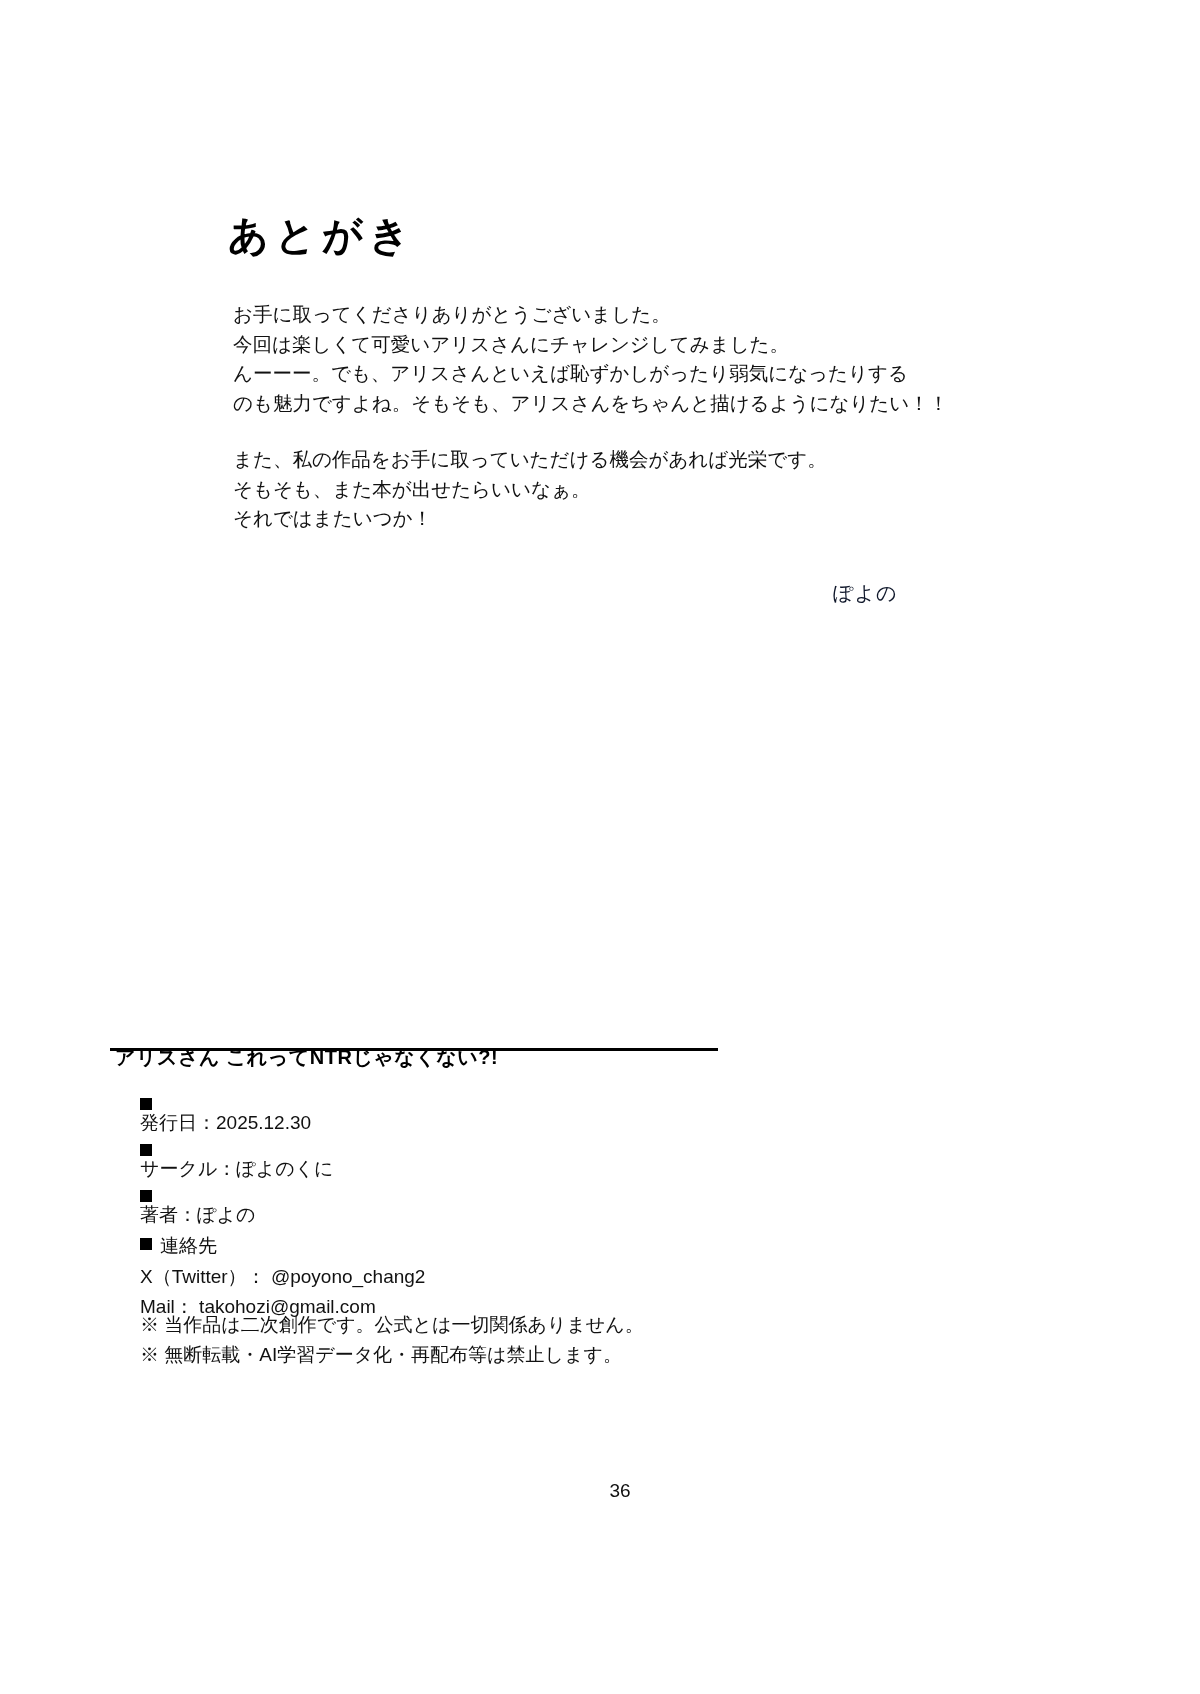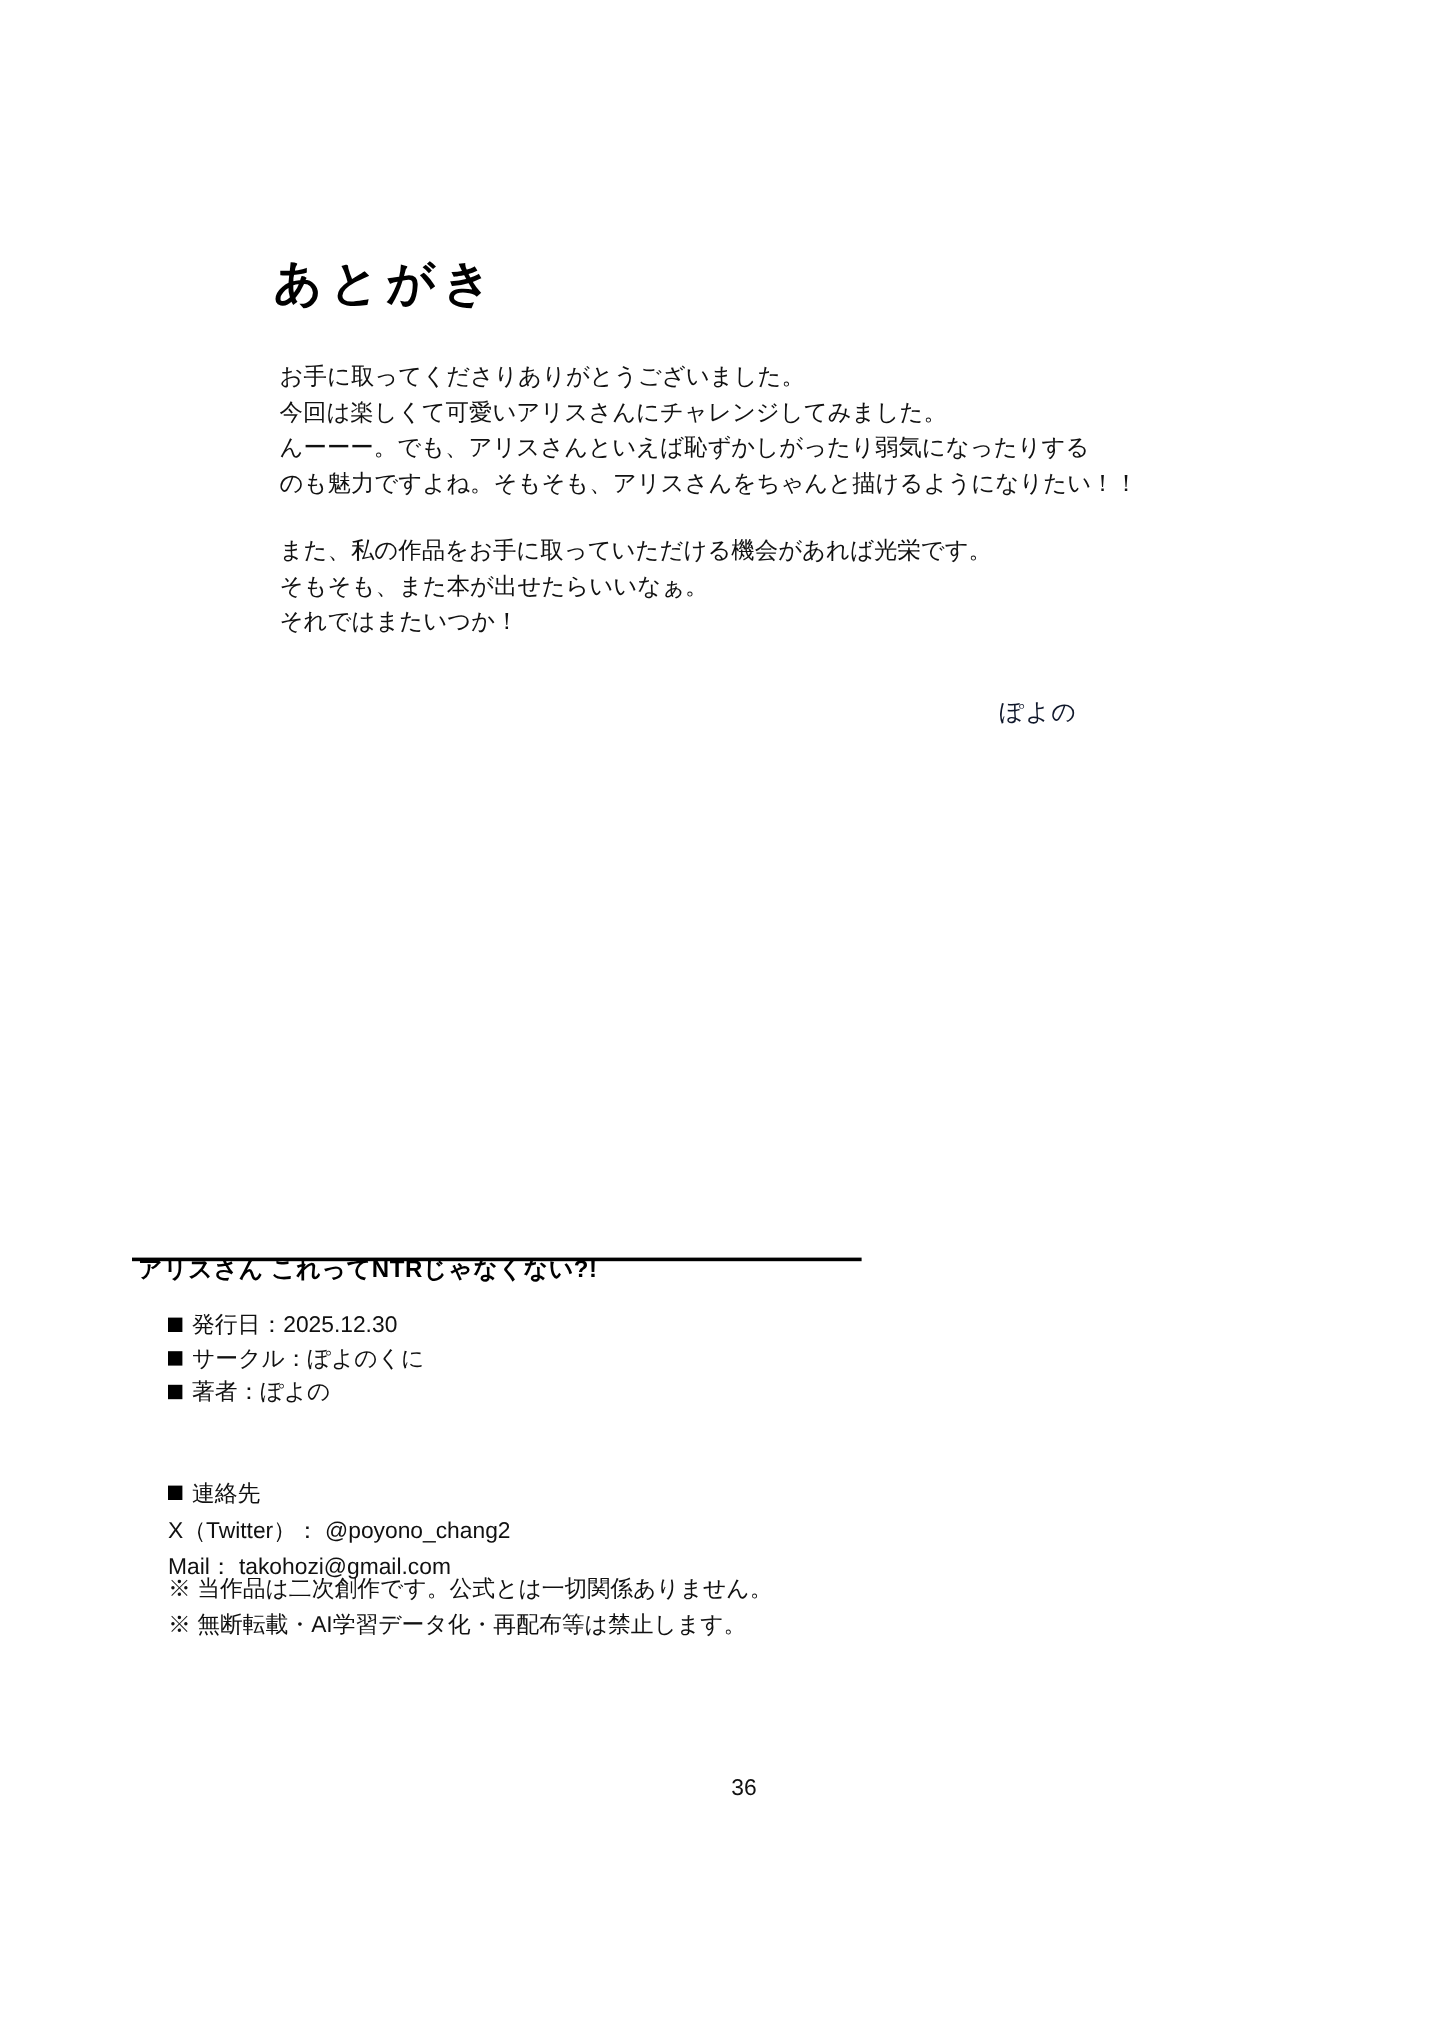--- a/index.html
+++ b/index.html
@@ -83,20 +83,21 @@
     top: 1092px;
     font-size: 19px;
     line-height: 26px;
     color: #111111;
   }
   .colophon-list .row {
     display: flex;
     align-items: flex-start;
     white-space: nowrap;
     margin-bottom: 2px;
+    flex-direction: column;
   }
   .bullet-sq {
     display: inline-block;
     width: 12px;
     height: 12px;
     background: #000000;
     margin-right: 8px;
     margin-top: 6px;
     flex: none;
   }

